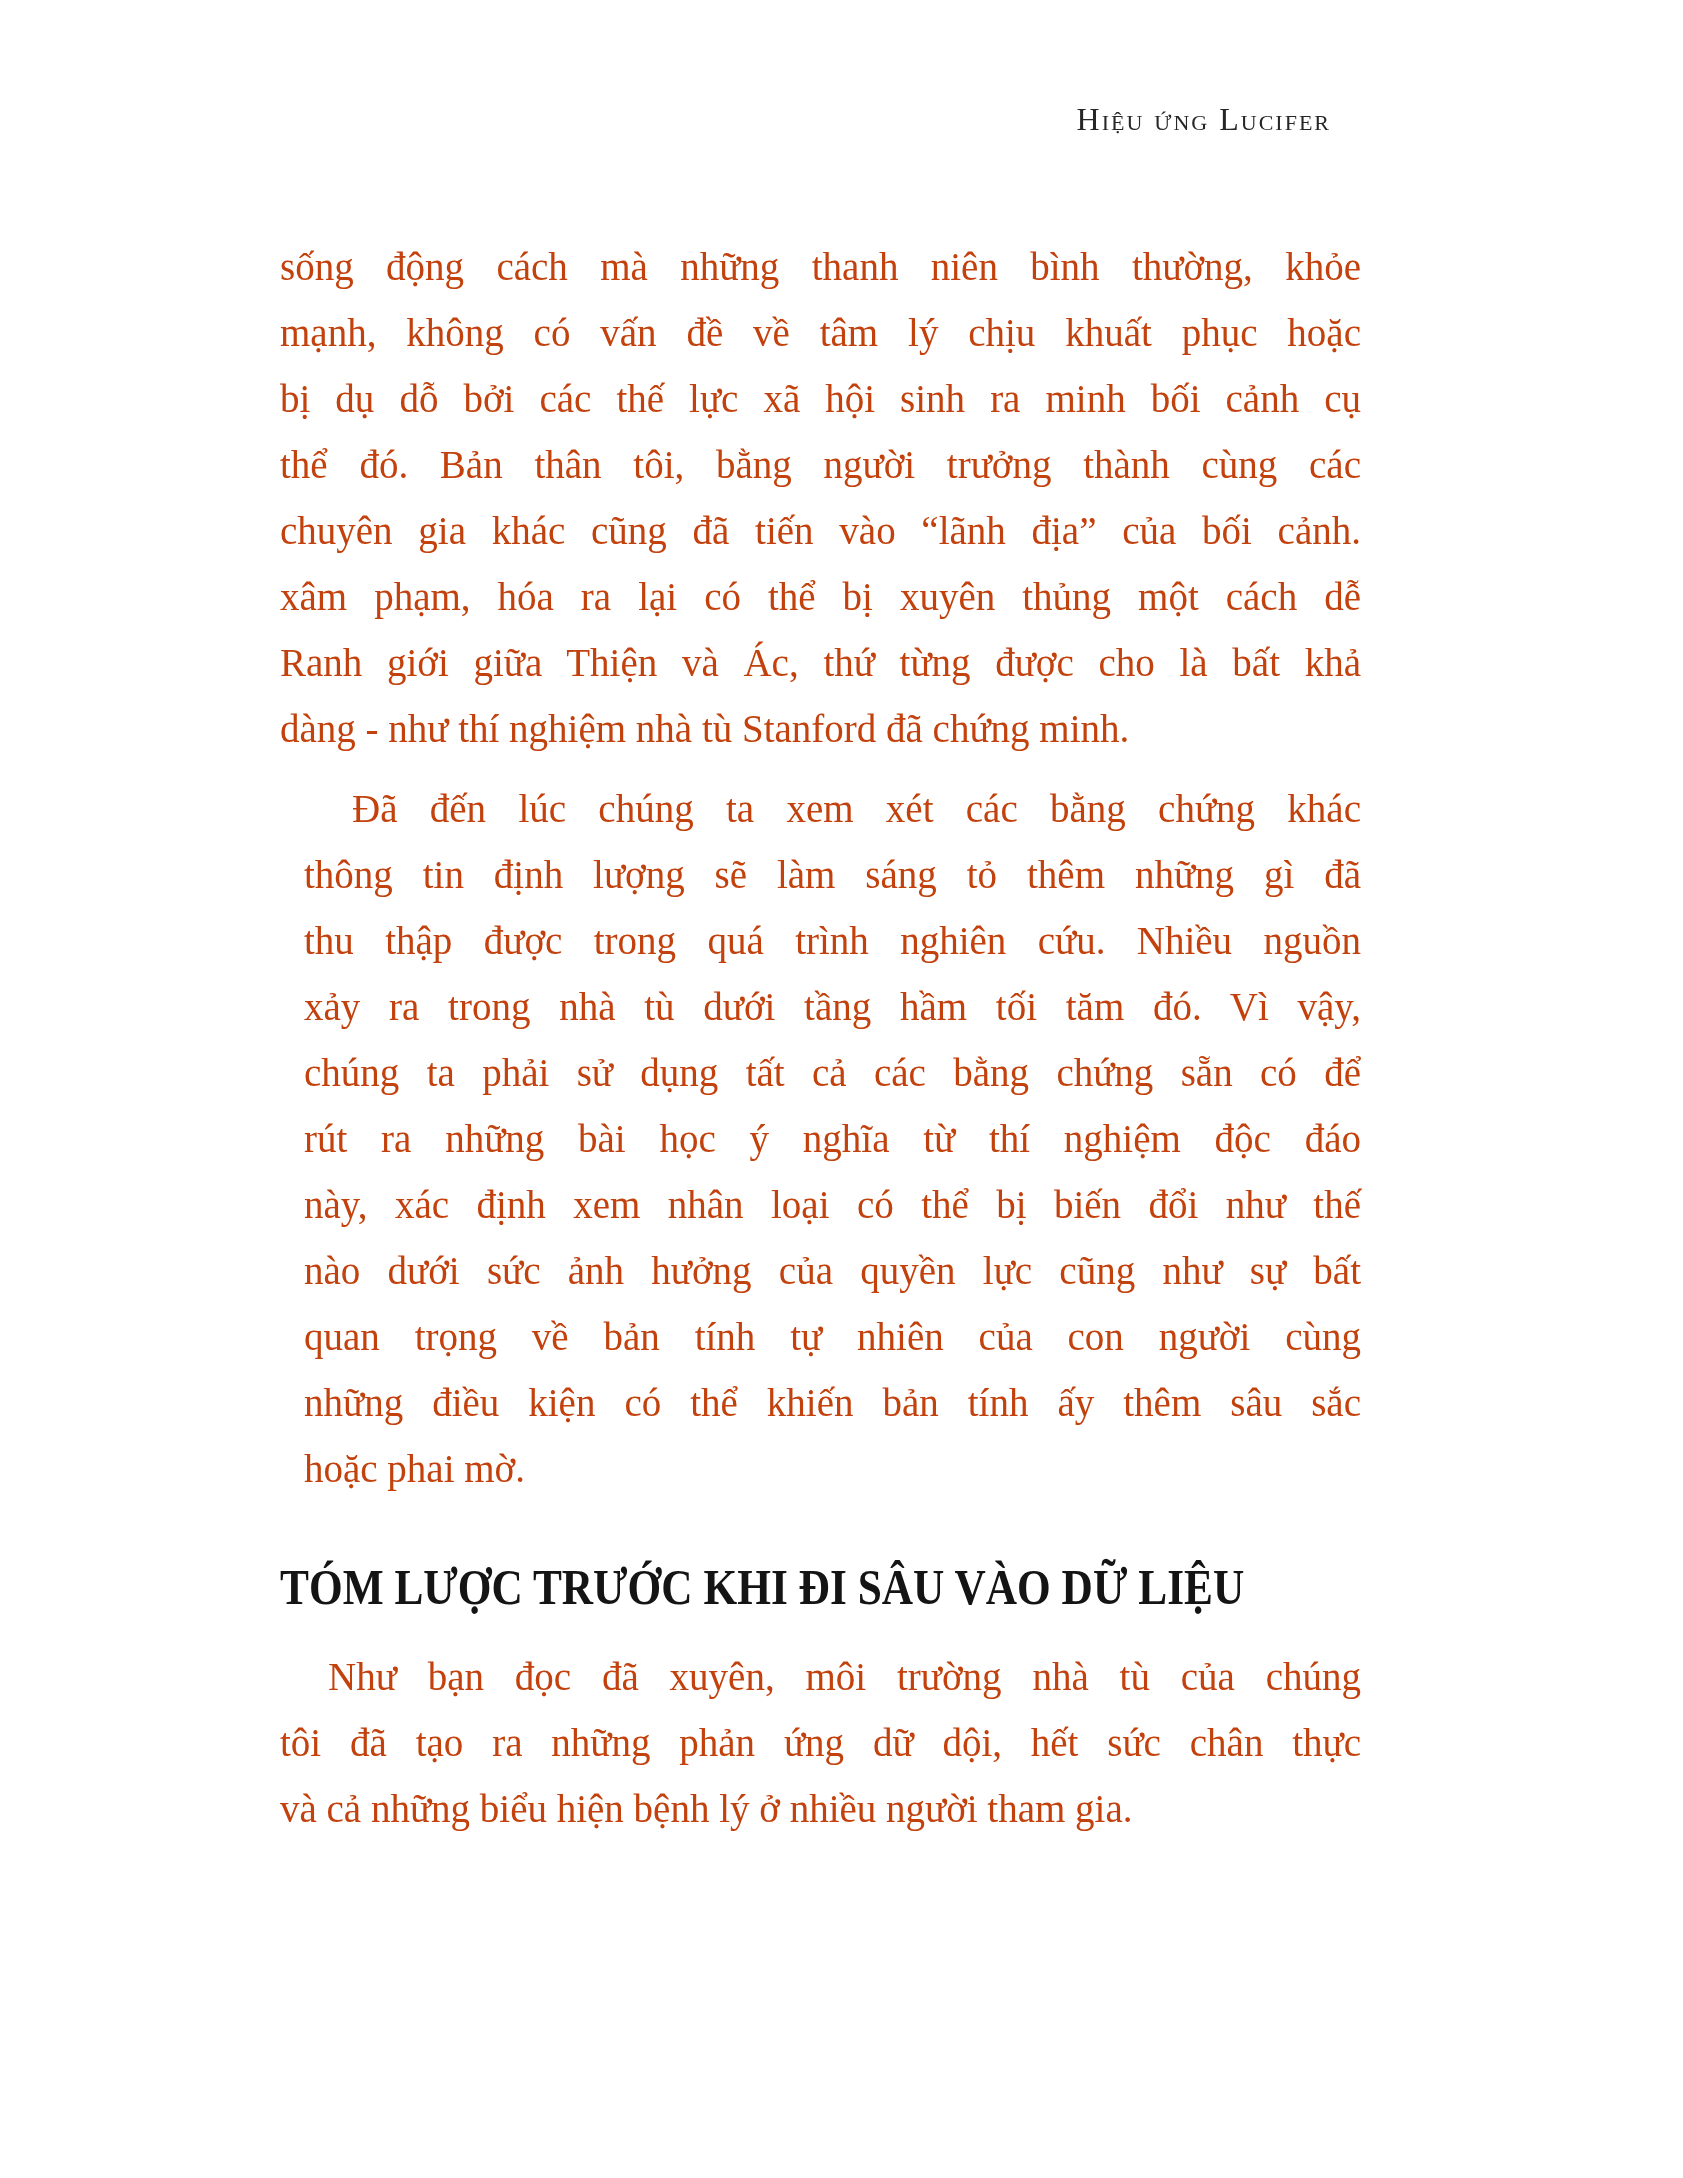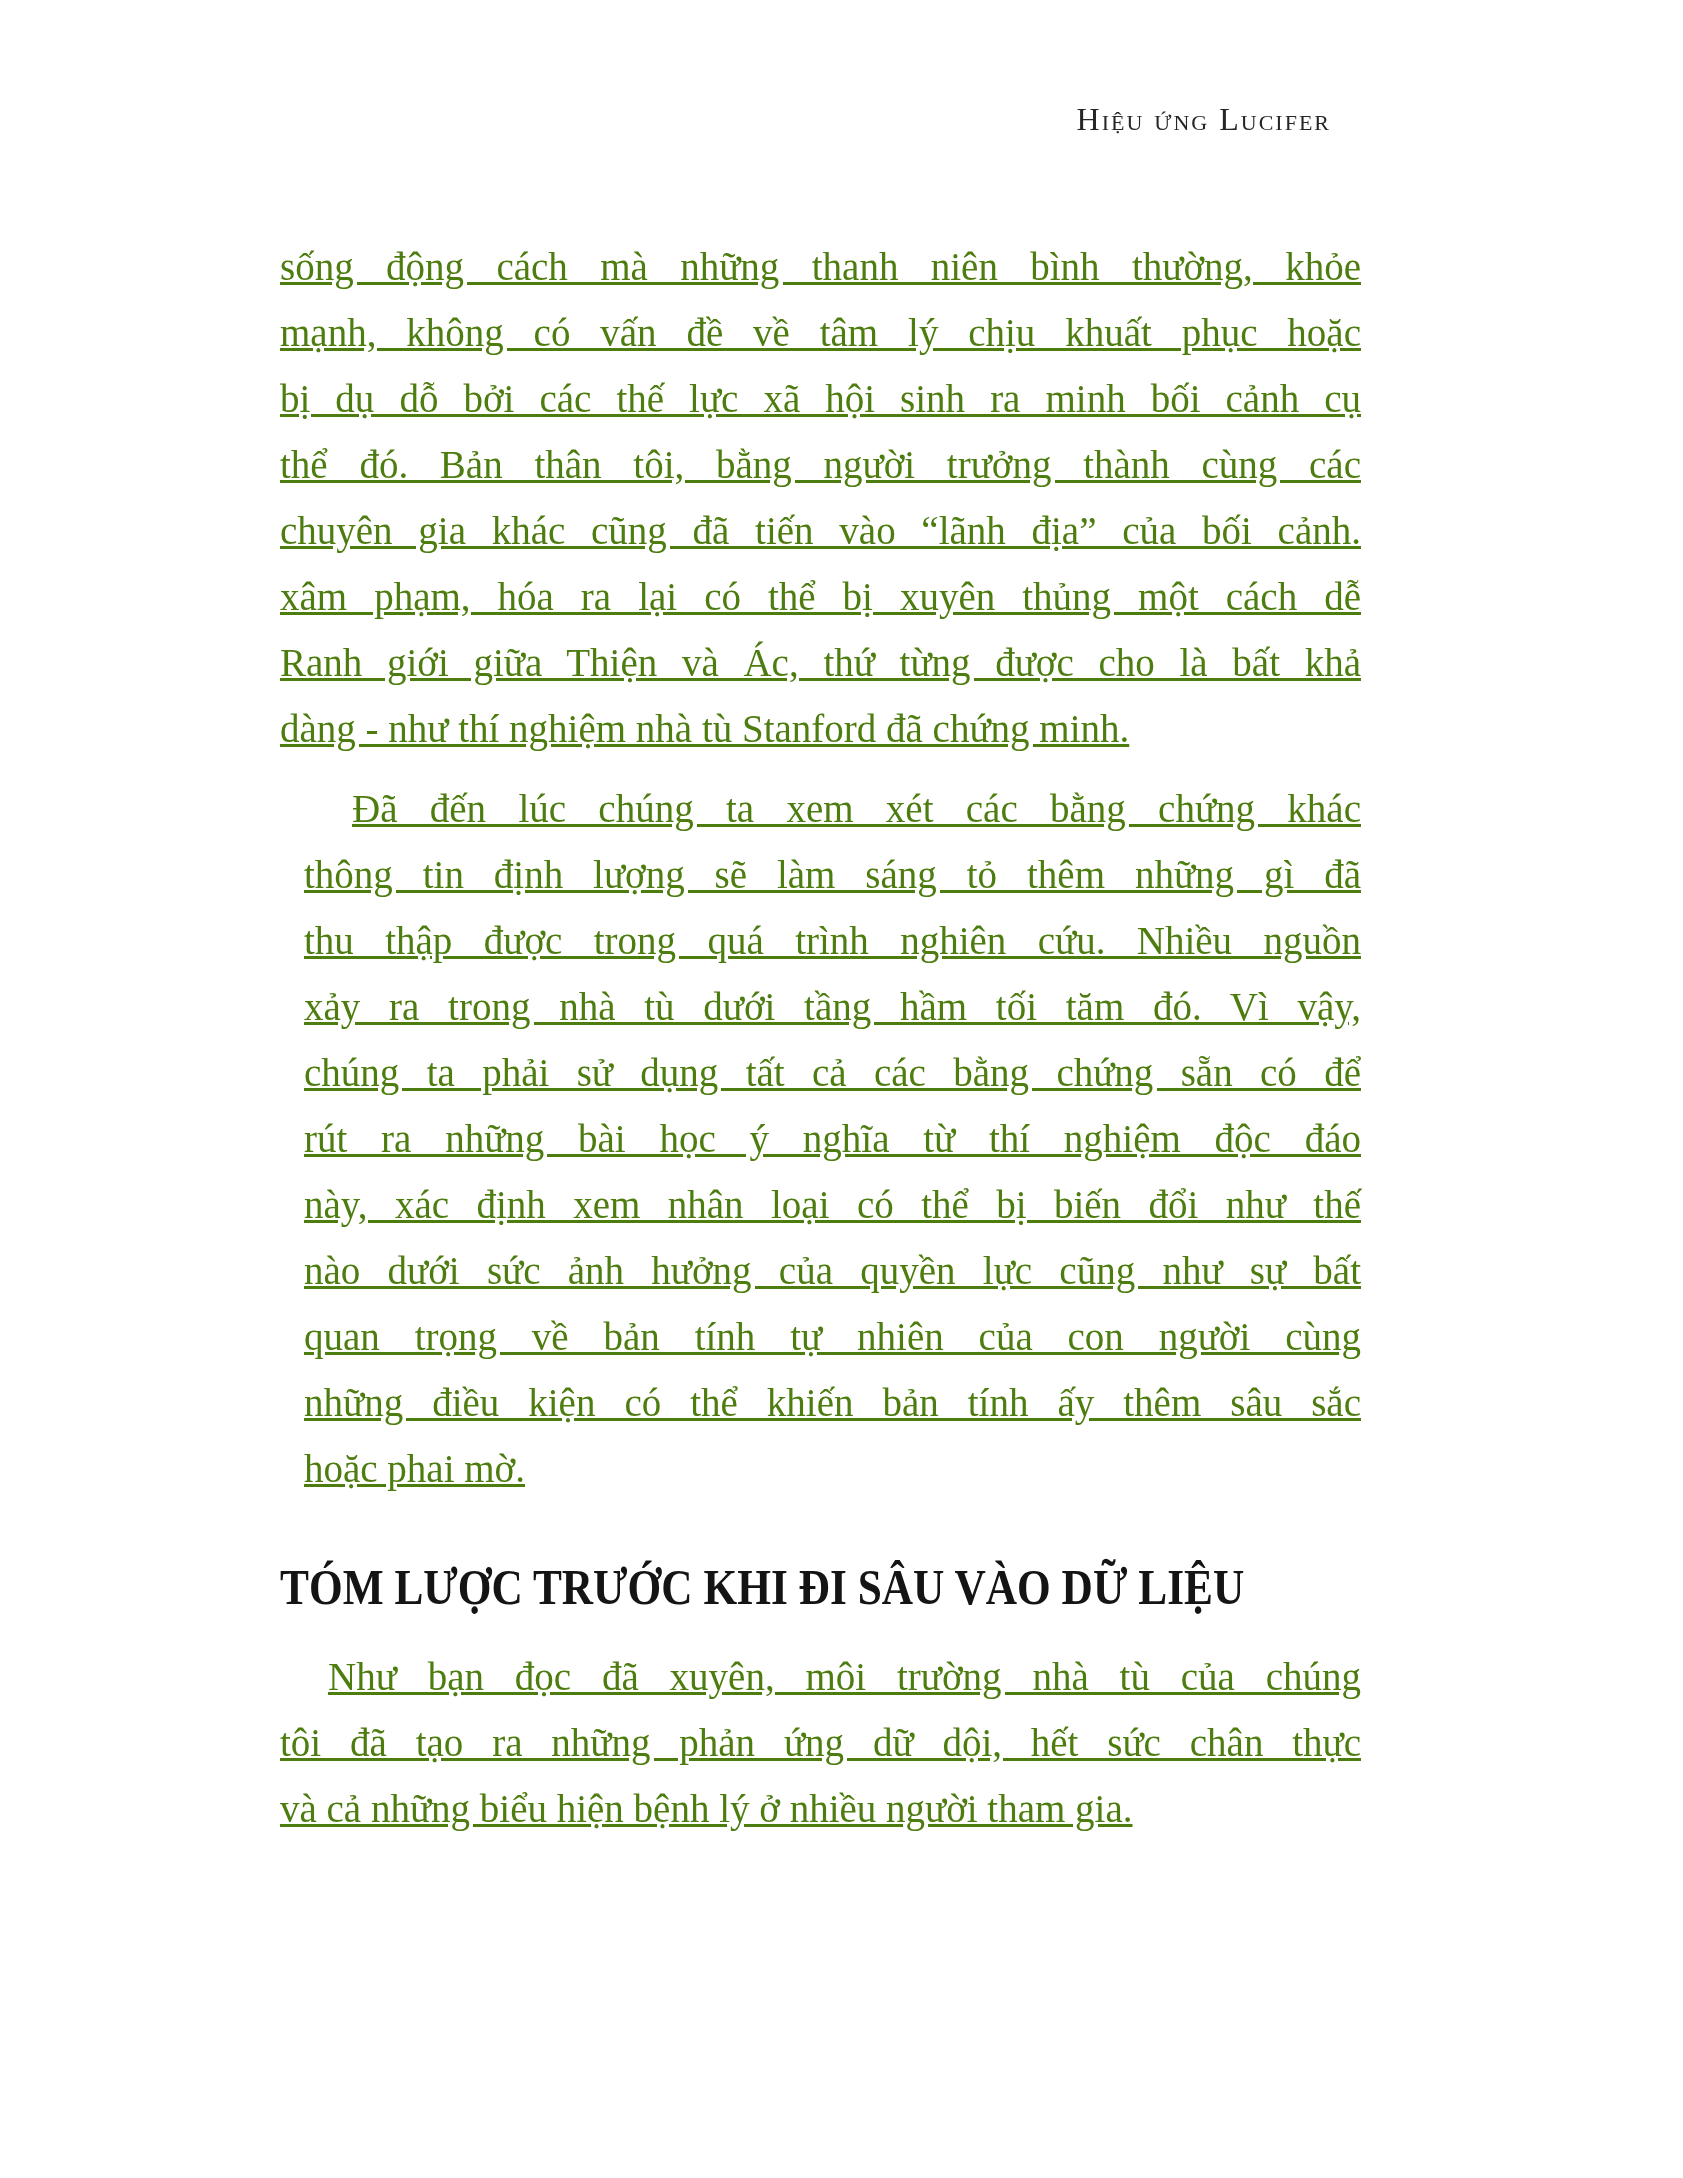--- a/index.html
+++ b/index.html
@@ -36,22 +36,21 @@
     width: 1081px;
   }
   .paragraph { margin: 0; }
   .paragraph + .paragraph { margin-top: 14px; margin-left: 24px; }
   .text-line {
     font-size: 39px;
     line-height: 66px;
     text-align: justify;
     text-align-last: justify;
     white-space: normal;
-    color: #4d7c0f;
-    text-decoration: underline;
+    color: #c2410c;
   }
   .text-line.last { text-align-last: left; }
   .text-line.first-indent { text-indent: 48px; }
   .section-heading {
     margin-top: 51px;
     margin-bottom: 22px;
     font-size: 51px;
     font-weight: 700;
     line-height: 69px;
     color: #141414;

